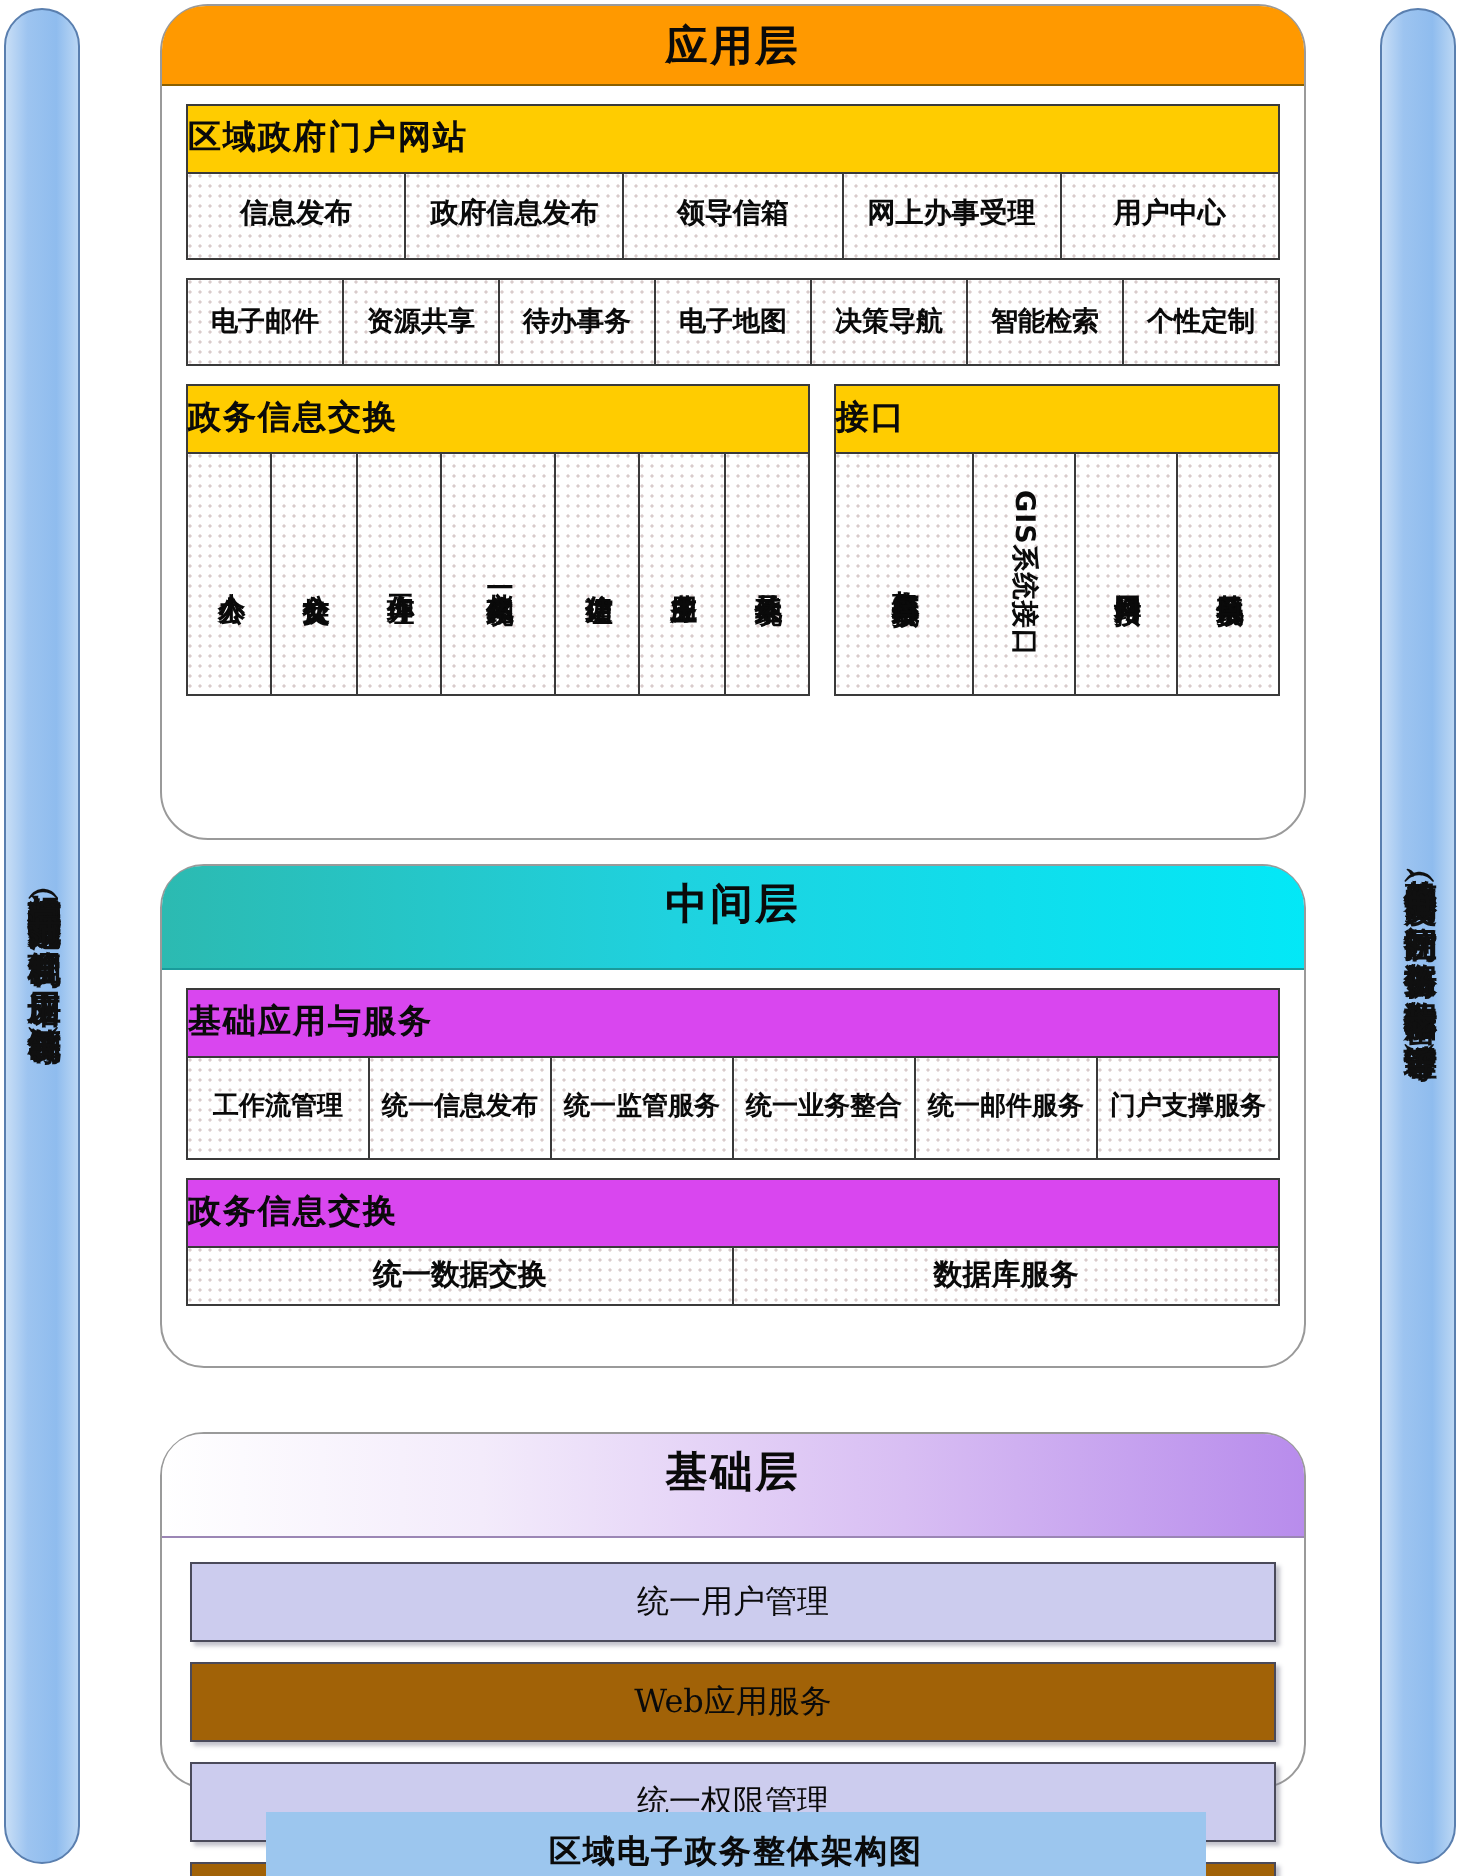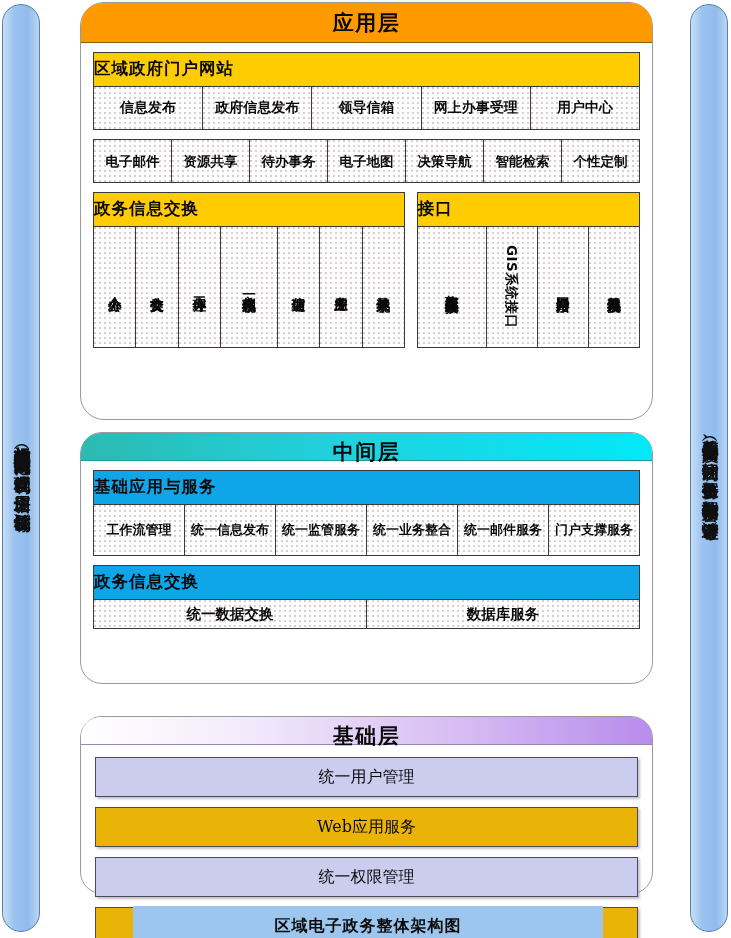--- a/index.html
+++ b/index.html
@@ -74,21 +74,21 @@
     width: 573px;
     border: 1px solid #9A9A9A;
     box-sizing: border-box;
     background: #ffffff;
   }
   #layer-app   { top: 2px;   height: 418px; border-radius: 24px; }
   #layer-mid   { top: 432px; height: 252px; border-radius: 22px; }
   #layer-base  { top: 716px; height: 178px; border-radius: 22px; }
 
   .layer-title {
-    height: 28px;
+    height: 52px;
     line-height: 38px;
     text-align: center;
     font-size: 21px;
     font-weight: 700;
     color: #0a0a0a;
     letter-spacing: 1.5px;
     box-sizing: border-box;
   }
   #layer-app .layer-title {
     background: #FF9900;
@@ -122,21 +122,21 @@
   .module-head {
     text-align: left;
     font-size: 16.5px;
     font-weight: 700;
     color: #0a0a0a;
     letter-spacing: 1px;
     padding: 5px 0 6px 0;
     border-bottom: 1.4px solid #3a3a3a;
   }
   .head-yellow { background: #FFCC00; }
-  .head-cyan   { background: #0ea5e9; }
+  .head-cyan   { background: #d946ef; }
 
   .cell-row { display: flex; }
 
   .cell {
     flex: 1;
     border-right: 1.4px solid #3a3a3a;
     text-align: center;
     font-size: 14px;
     font-weight: 700;
     color: #0a0a0a;
@@ -211,21 +211,21 @@
     align-items: center;
     justify-content: center;
     border: 1.4px solid #4a4a5a;
     box-shadow: 2px 2px 2px rgba(120,120,140,0.45);
     font-family: "DejaVu Serif", "Liberation Serif", serif;
     font-size: 16px;
     color: #0a0a0a;
     box-sizing: border-box;
   }
   .base-box.purple { background: #CCCCEE; }
-  .base-box.lilac  { background: #eab308; }
+  .base-box.lilac  { background: #a16207; }
 
   
   #caption {
     position: absolute;
     left: 133px;
     top: 906px;
     width: 470px;
     height: 40px;
     background: #9CC6EE;
     display: flex;

